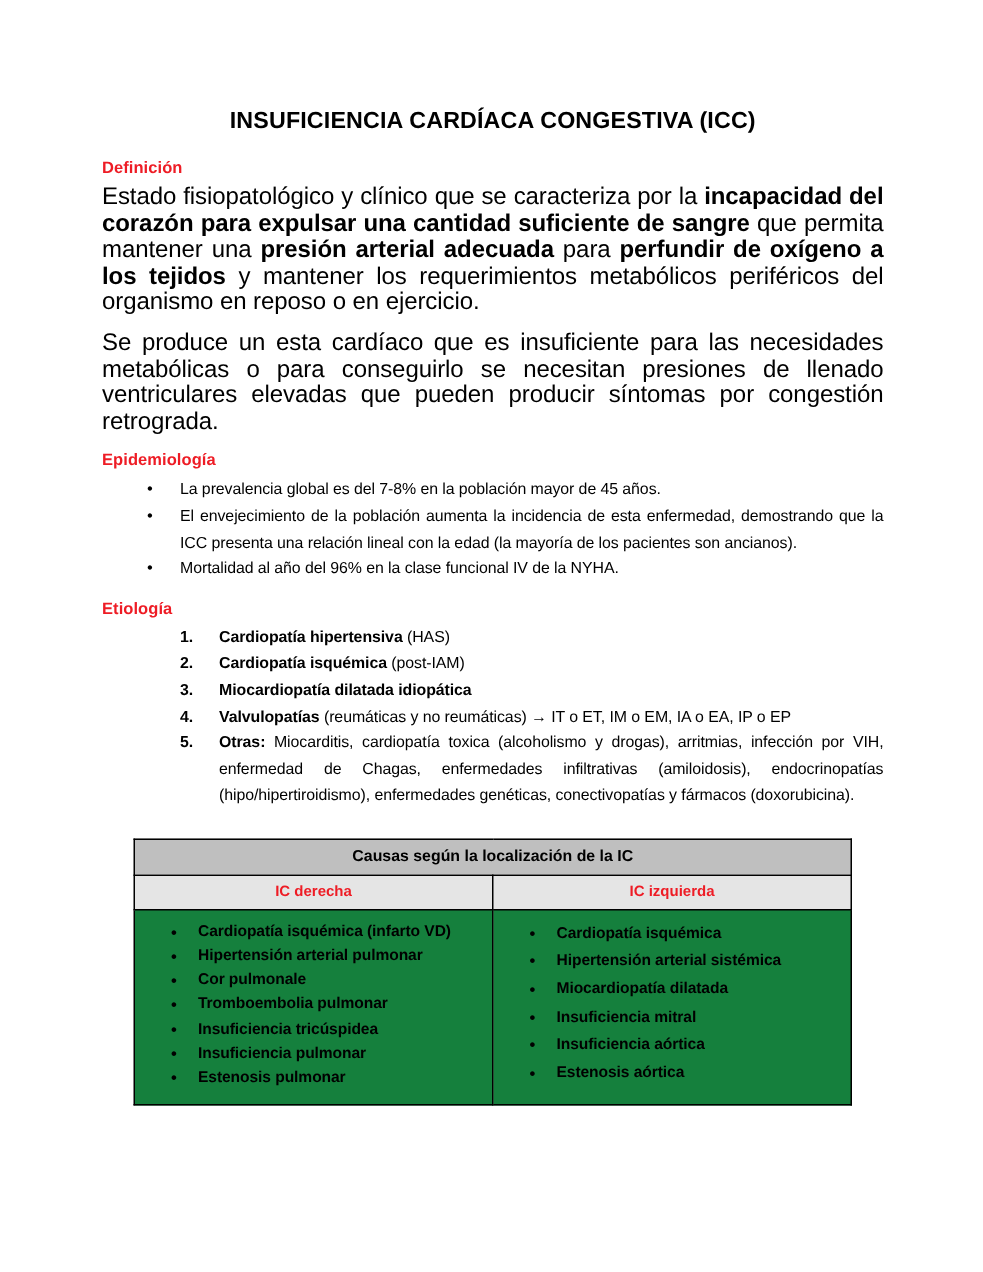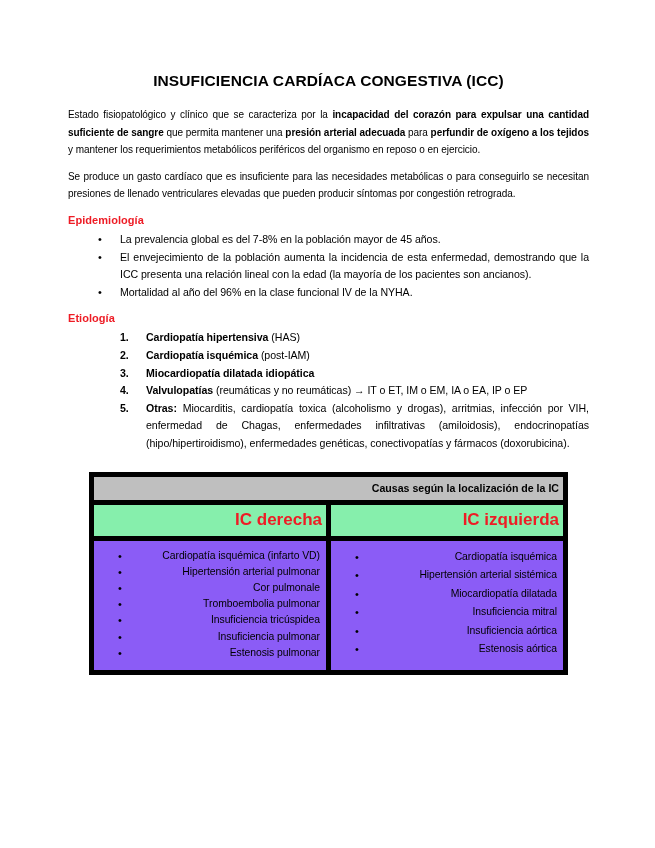--- a/index.html
+++ b/index.html
@@ -30,21 +30,21 @@
     color: #000;
   }
   .section-heading {
     color: #EE1C25;
     font-weight: bold;
     font-size: 11px;
     margin: 0 0 5px 0;
     letter-spacing: 0.05px;
   }
   .para {
-    font-size: 10px;
+    font-size: 16px;
     line-height: 17.6px;
     text-align: justify;
     margin: 0 0 9px 0;
     letter-spacing: -0.05px;
   }
   .para b { font-weight: bold; }
   .gap-top { margin-top: 11px; }
 
   ul.bullets {
     margin: 0 0 0 0;
@@ -95,44 +95,44 @@
     margin-top: 19px;
     margin-left: 21px;
     width: 479px;
   }
   table.causas {
     border-collapse: collapse;
     width: 100%;
     table-layout: fixed;
   }
   table.causas td, table.causas th {
-    border: 5px solid #000000;
+    border: 1px solid #000000;
     padding: 0;
     vertical-align: top;
-    text-align: right;
   }
   .tbl-title-cell {
     background: #BFBFBF;
     text-align: center;
     font-weight: bold;
     font-size: 10.6px;
     padding: 5px 4px 6px 4px !important;
     color: #000;
   }
   .tbl-subhead {
     text-align: center;
     font-weight: bold;
-    font-size: 17px;
+    font-size: 10px;
     color: #EE1C25;
     padding: 5px 4px 6px 4px !important;
-    background: #86efac;
+    background: #e5e5e5;
   }
   .tbl-cell {
     padding: 7px 6px 9px 6px !important;
-    background: #8b5cf6;
+    background: #15803d;
+    font-weight: bold;
   }
   ul.cell-list {
     margin: 0;
     padding: 0 0 0 36px;
     list-style: none;
   }
   ul.cell-list > li {
     font-size: 10.4px;
     line-height: 16.2px;
     position: relative;
@@ -150,24 +150,25 @@
     font-size: 11px;
   }
 </style>
 </head>
 <body>
 
 <div class="page">
 
   <h1 class="doc-title">INSUFICIENCIA CARDÍACA CONGESTIVA (ICC)</h1>
 
+  <h2 class="section-heading">Definición</h2>
 
   <p class="para"><span>Estado fisiopatológico y clínico que se caracteriza por la </span><b>incapacidad del corazón para expulsar una cantidad suficiente de sangre</b><span> que permita mantener una </span><b>presión arterial adecuada</b><span> para </span><b>perfundir de oxígeno a los tejidos</b><span> y mantener los requerimientos metabólicos periféricos del organismo en reposo o en ejercicio.</span></p>
 
-  <p class="para">Se produce un gasto cardíaco que es insuficiente para las necesidades metabólicas o para conseguirlo se necesitan presiones de llenado ventriculares elevadas que pueden producir síntomas por congestión retrograda.</p>
+  <p class="para">Se produce un esta cardíaco que es insuficiente para las necesidades metabólicas o para conseguirlo se necesitan presiones de llenado ventriculares elevadas que pueden producir síntomas por congestión retrograda.</p>
 
   <h2 class="section-heading gap-top">Epidemiología</h2>
 
   <ul class="bullets">
     <li>La prevalencia global es del 7-8% en la población mayor de 45 años.</li>
     <li>El envejecimiento de la población aumenta la incidencia de esta enfermedad, demostrando que la ICC presenta una relación lineal con la edad (la mayoría de los pacientes son ancianos).</li>
     <li>Mortalidad al año del 96% en la clase funcional IV de la NYHA.</li>
   </ul>
 
   <h2 class="section-heading gap-top">Etiología</h2>

